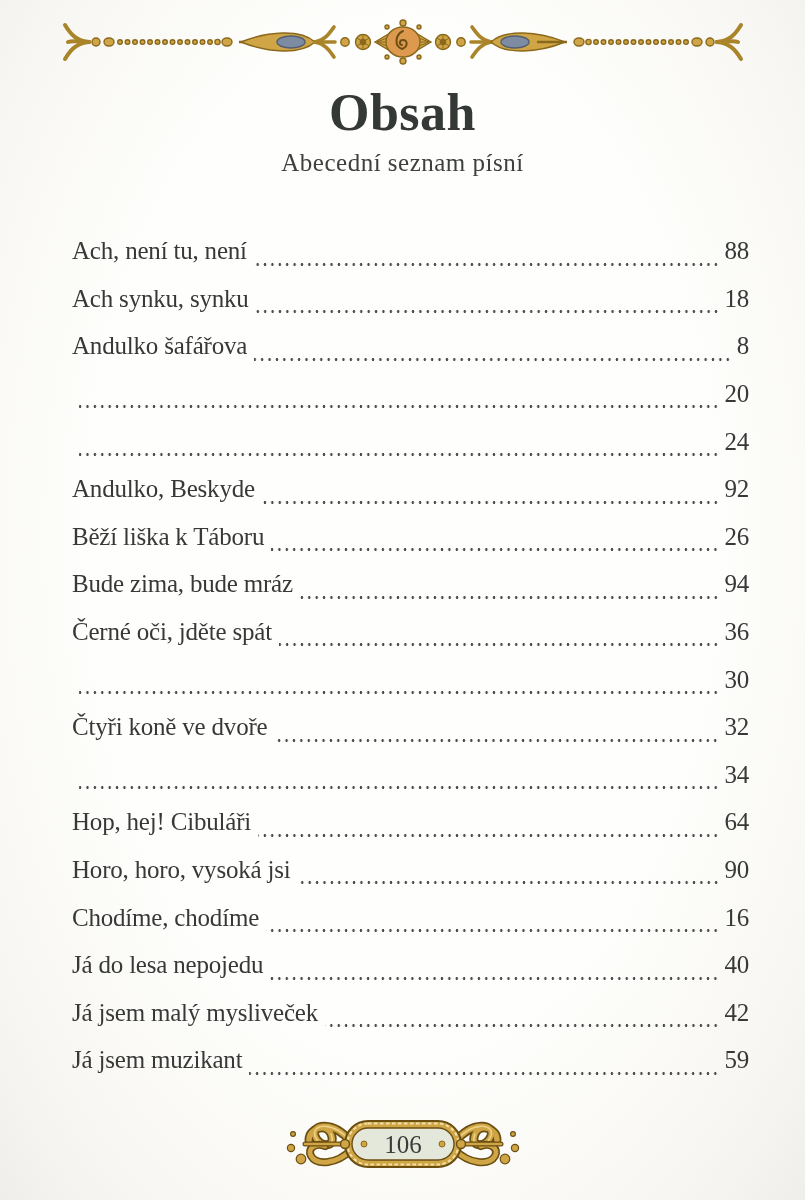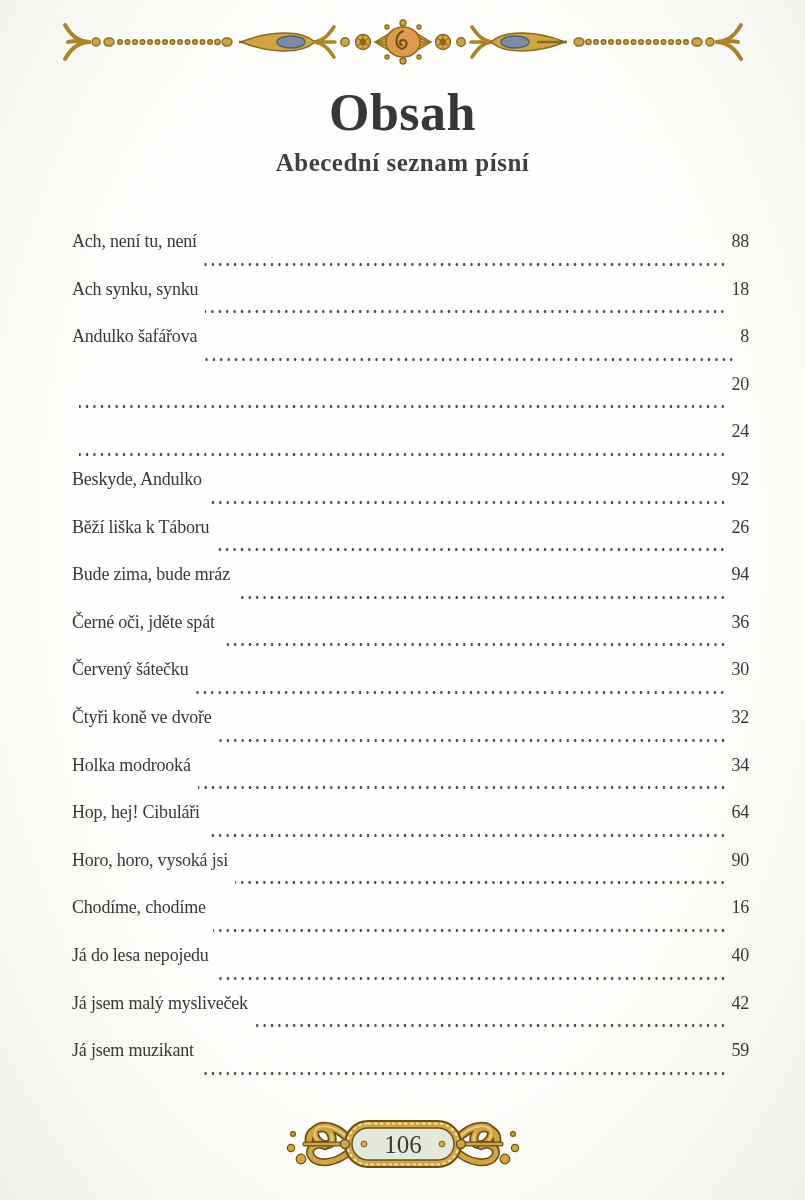--- a/index.html
+++ b/index.html
@@ -17,29 +17,29 @@
   .top-ornament {
     position:absolute; top:18px; left:62px; width:682px; height:48px;
   }
   .title-block { position:absolute; top:84px; left:0; width:100%; text-align:center; }
   .page-title {
     font-size:52px; font-weight:bold; letter-spacing:0.5px;
     color:#343836; margin:0; line-height:1.1;
     font-family:"Liberation Serif","DejaVu Serif",serif;
   }
   .page-subtitle {
-    font-size:25px; font-weight:bold; color:#3d403e;
+    font-size:25px; font-weight:normal; color:#3d403e;
     margin:8px 0 0 0; letter-spacing:0.5px;
   }
   .toc {
     position:absolute; top:232px; left:72px; right:56px;
   }
   .toc-row {
-    display:flex; align-items:flex-start;
-    height:47.6px; font-size:18px; color:#383838;
+    display:flex; align-items:center;
+    height:47.6px; font-size:25px; color:#383838;
     letter-spacing:-0.2px; line-height:1;
     padding-bottom:10px; box-sizing:border-box;
   }
   .toc-title { white-space:nowrap; }
   .toc-leader {
     flex:1; min-width:18px; height:3px;
     margin:0 5px 4px 7px; align-self:flex-end;
     background-image:radial-gradient(circle, #4c4c4c 1.15px, rgba(0,0,0,0) 1.5px);
     background-size:7.4px 3px;
     background-repeat:repeat-x;
@@ -196,51 +196,49 @@
       </div>
       <div class="toc-row">
         <span class="toc-leader"></span>
         <span class="toc-page">20</span>
       </div>
       <div class="toc-row">
         <span class="toc-leader"></span>
         <span class="toc-page">24</span>
       </div>
       <div class="toc-row">
-        <span class="toc-title">Beskyde, Andulko</span>
+        <span class="toc-title">Andulko, Beskyde</span>
         <span class="toc-leader"></span>
         <span class="toc-page">92</span>
       </div>
       <div class="toc-row">
         <span class="toc-title">Běží liška k Táboru</span>
         <span class="toc-leader"></span>
         <span class="toc-page">26</span>
       </div>
       <div class="toc-row">
         <span class="toc-title">Bude zima, bude mráz</span>
         <span class="toc-leader"></span>
         <span class="toc-page">94</span>
       </div>
       <div class="toc-row">
         <span class="toc-title">Černé oči, jděte spát</span>
         <span class="toc-leader"></span>
         <span class="toc-page">36</span>
       </div>
       <div class="toc-row">
-        <span class="toc-title">Červený šátečku</span>
         <span class="toc-leader"></span>
         <span class="toc-page">30</span>
       </div>
       <div class="toc-row">
         <span class="toc-title">Čtyři koně ve dvoře</span>
         <span class="toc-leader"></span>
         <span class="toc-page">32</span>
       </div>
       <div class="toc-row">
-        <span class="toc-title">Holka modrooká</span>
         <span class="toc-leader"></span>
         <span class="toc-page">34</span>
       </div>
       <div class="toc-row">
         <span class="toc-title">Hop, hej! Cibuláři</span>
         <span class="toc-leader"></span>
         <span class="toc-page">64</span>
       </div>
       <div class="toc-row">
         <span class="toc-title">Horo, horo, vysoká jsi</span>

